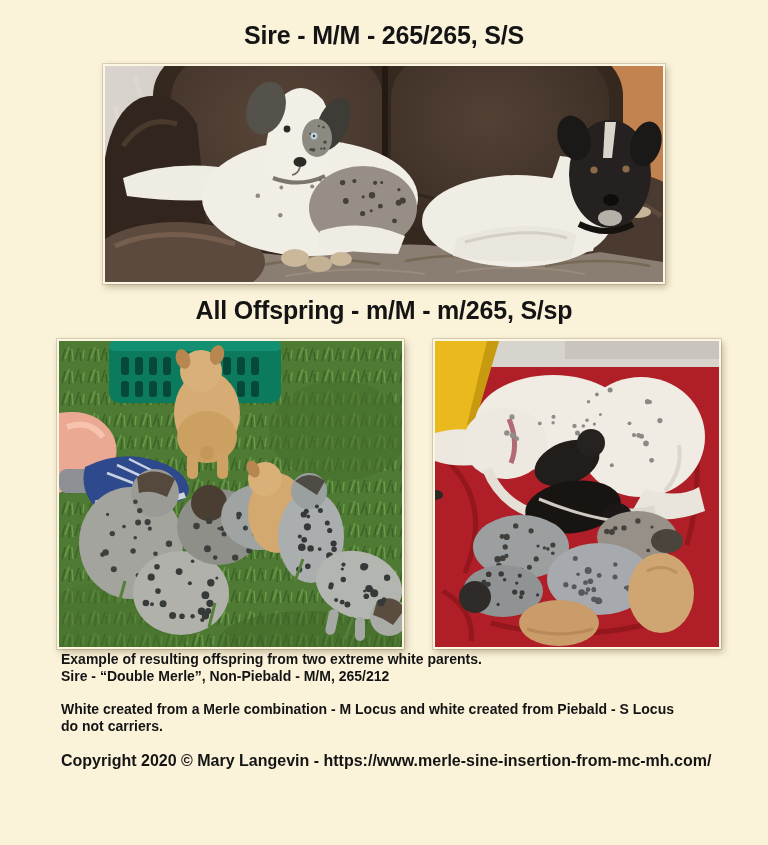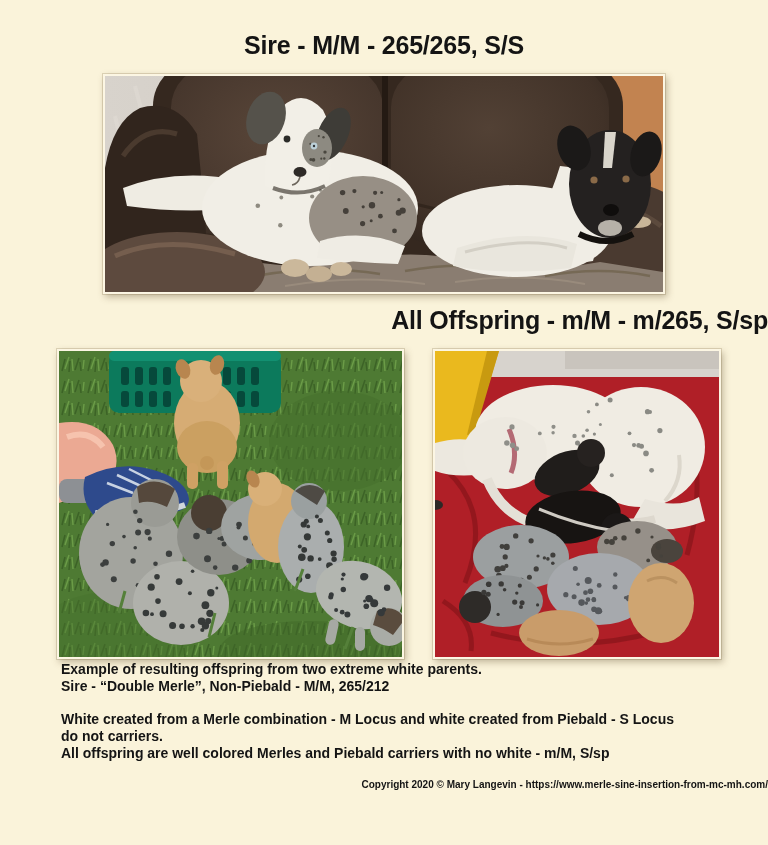--- a/index.html
+++ b/index.html
@@ -4,52 +4,52 @@
 <style>
   html,body{margin:0;padding:0}
   body{
     width:768px;height:845px;
     background:#faf3da;
     font-family:"Liberation Sans",sans-serif;
     color:#141414;
     overflow:hidden;
   }
   .titles-row{
-    padding-top:32px;
+    padding-top:22px;
     display:flex;justify-content:center;gap:62px;
     font-size:25px;font-weight:bold;line-height:27px;
     letter-spacing:-0.2px;
   }
   .photo{
     box-sizing:content-box;
     border:2px solid #fcf6e3;
     box-shadow:2px 3px 7px rgba(95,75,45,.38), 0 0 0 1px rgba(140,120,80,.25);
     background:#777;
     overflow:hidden;
   }
   .photo svg{display:block}
   .photo-top{width:558px;height:216px;margin:15px auto 0;}
   .offspring-title{
-    margin-top:13px;text-align:right;
+    margin-top:13px;text-align:center;
     font-size:25px;font-weight:bold;line-height:27px;letter-spacing:-0.2px;
   }
   .photos-row{
     margin:15px 0 0 57px;
     display:flex;gap:29px;
   }
   .photo-left{width:343px;height:306px;}
   .photo-right{width:284px;height:306px;}
   .text-block{
     margin:2px 0 0 61px;
     font-size:14px;font-weight:bold;line-height:17px;
   }
   .text-block .para + .para{margin-top:16px;}
   .copyright{
     margin:17px 0 0 61px;
-    font-size:10px;font-weight:bold;text-align:right;
+    font-size:16px;font-weight:bold;
   }
 </style>
 </head>
 <body>
 
 <div class="titles-row">
   <span>Sire - M/M - 265/265, S/S</span>
 </div>
 
 <div class="photo photo-top">
@@ -534,17 +534,16 @@
 </div>
 
 <div class="text-block">
   <div class="para">
     <div>Example of resulting offspring from two extreme white parents.</div>
     <div>Sire - “Double Merle”, Non-Piebald - M/M, 265/212</div>
   </div>
   <div class="para">
     <div>White created from a Merle combination - M Locus and white created from Piebald - S Locus</div>
     <div>do not carriers.</div>
-    <div>All offspring are well colored Merles and Piebald carriers with no white - m/M, S/sp</div>
   </div>
 </div>
 
 <div class="copyright">Copyright 2020 © Mary Langevin - https://www.merle-sine-insertion-from-mc-mh.com/</div>
 
 </body></html>

